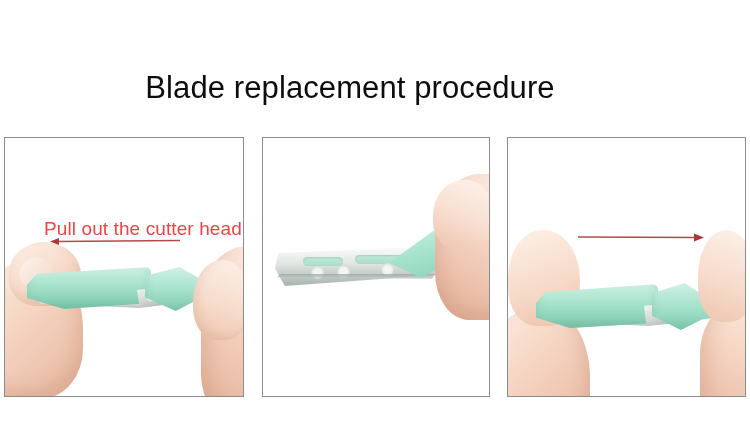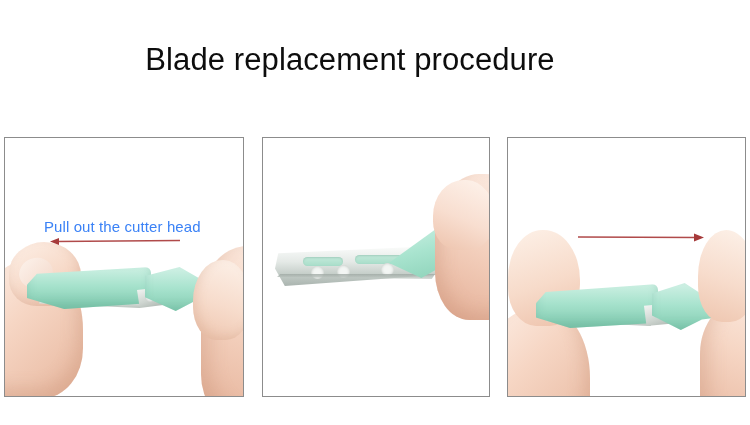--- a/index.html
+++ b/index.html
@@ -13,21 +13,21 @@
     height: 425px;
     position: relative;
     overflow: hidden;
     font-family: "Liberation Sans", "DejaVu Sans", sans-serif;
     -webkit-font-smoothing: antialiased;
   }
 
   #page-title {
     position: absolute;
     left: 0;
-    top: 20px;
+    top: 48px;
     width: 700px;
     text-align: center;
     font-size: 31px;
     font-weight: 400;
     color: #0d0d0d;
     letter-spacing: 0.1px;
     line-height: 38px;
     white-space: nowrap;
   }
 
@@ -48,22 +48,22 @@
     box-sizing: border-box;
     overflow: hidden;
   }
   .panel-1 { left: 4px;   width: 240px; }
   .panel-2 { left: 262px; width: 228px; }
   .panel-3 { left: 507px; width: 239px; }
 
   
   .caption {
     position: absolute;
-    font-size: 15px;
-    color: #3b82f6;
+    font-size: 19px;
+    color: #ef4444;
     white-space: nowrap;
     letter-spacing: 0.1px;
   }
   .caption-1 { left: 44px;  top: 218px; }
   .caption-3 { left: 563px; top: 218px; }
 
   .arrow {
     position: absolute;
     height: 11px;
   }

